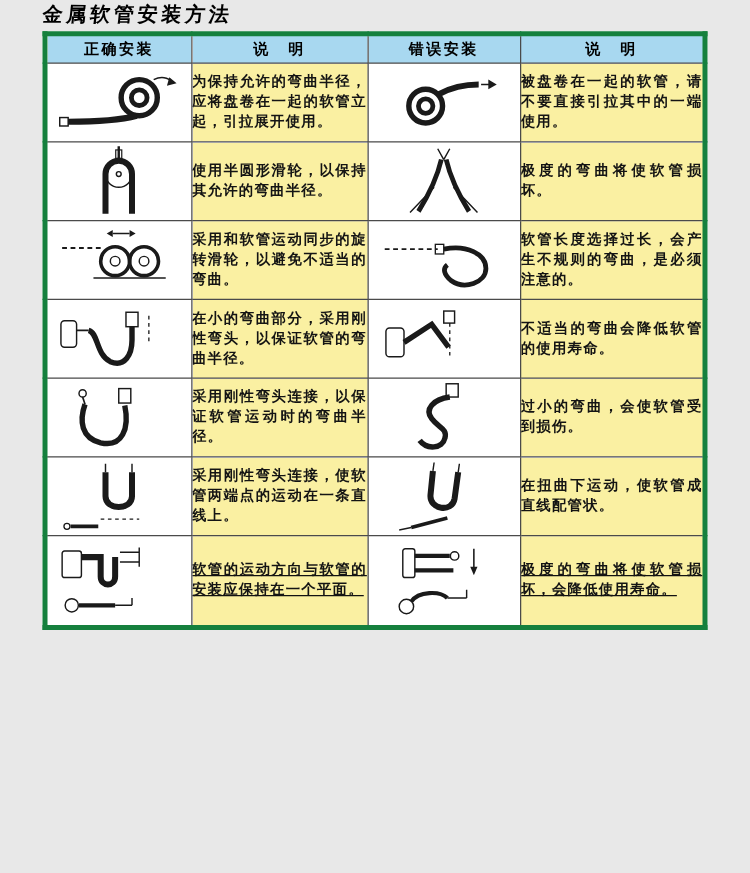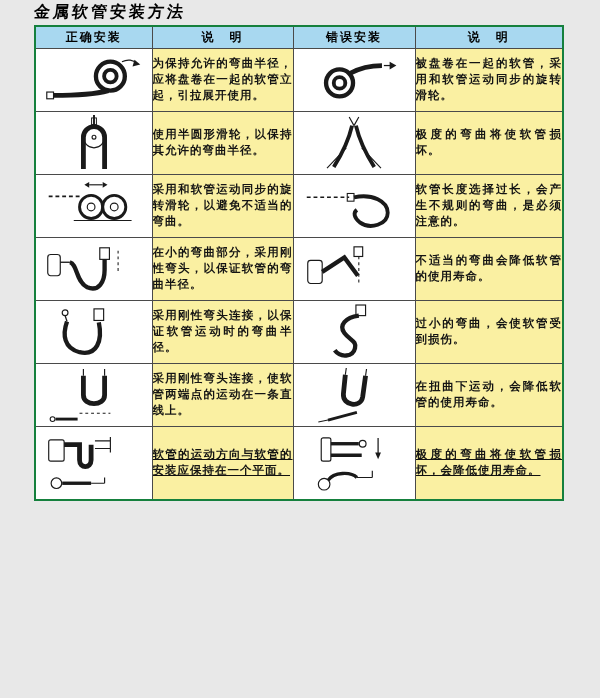--- a/index.html
+++ b/index.html
@@ -16,21 +16,21 @@
     letter-spacing:3px;
     transform:skewX(-6deg);
     color:#000;
   }
   table.install-table{
     position:absolute;left:34px;top:25px;
     width:528px;
     border-collapse:collapse;
     table-layout:fixed;
     background:#fff;
-    border:2px solid #15803d;
+    border:4px solid #15803d;
   }
   table.install-table th, table.install-table td{
     border:1px solid #4a4a4a;
     padding:0;
     overflow:hidden;
   }
   th.hdr{
     background:#a8d8f0;
     height:21px;
     font-size:12px;
@@ -96,21 +96,21 @@
       <td class="txt-cell">为保持允许的弯曲半径，应将盘卷在一起的软管立起，引拉展开使用。</td>
       <td class="img-cell">
         <svg class="art" width="106" height="60" viewBox="0 0 110 62" aria-label="hose-coil-pulled-directly-from-one-end">
           <circle class="s" cx="40" cy="34" r="14" stroke-width="4.5"></circle>
           <circle class="s" cx="40" cy="34" r="6" stroke-width="4"></circle>
           <path class="s" d="M51 24 C62 18 72 16 84 16" stroke-width="5"></path>
           <path class="s" d="M86 16 L93 16" stroke-width="1.3"></path>
             <polygon points="92,12 99,16 92,20" fill="#1a1a1a"></polygon>
         </svg>
       </td>
-      <td class="txt-cell">被盘卷在一起的软管，采用和软管运动同步的旋转滑轮。</td>
+      <td class="txt-cell">被盘卷在一起的软管，请不要直接引拉其中的一端使用。</td>
     </tr>
 
     <tr class="data-row">
       <td class="img-cell">
         <svg class="art" width="106" height="62" viewBox="0 0 110 62" aria-label="hose-over-semicircular-pulley">
           <path class="s" d="M55 2 L55 13" stroke-width="2"></path>
           <rect class="s" x="52.5" y="5" width="5" height="7" stroke-width="1"></rect>
           <circle class="s" cx="55" cy="25" r="11" stroke-width="1.2"></circle>
           <circle class="s" cx="55" cy="25" r="2" stroke-width="1.2"></circle>
           <path class="s" d="M44 58 L44 25 A11 11 0 0 1 66 25 L66 58" stroke-width="5"></path>
@@ -206,21 +206,21 @@
       </td>
       <td class="txt-cell">采用刚性弯头连接，使软管两端点的运动在一条直线上。</td>
       <td class="img-cell">
         <svg class="art" width="106" height="60" viewBox="0 0 110 62" aria-label="u-hose-moving-under-torsion">
           <path class="s" d="M47 3 L46 10 M68 4 L67 11" stroke-width="1.2"></path>
           <path class="s" d="M46 10 L44 30 C43 42 62 45 64 33 L67 11" stroke-width="5"></path>
           <path class="s" d="M28 57 L58 49" stroke-width="3"></path>
           <path class="s" d="M18 59 L28 57" stroke-width="1.2"></path>
         </svg>
       </td>
-      <td class="txt-cell">在扭曲下运动，会降低软管的使用寿命。</td>
+      <td class="txt-cell">在扭曲下运动，使软管成直线配管状。</td>
     </tr>
 
 
 
     <tr class="data-row last">
       <td class="img-cell">
         <svg class="art" width="106" height="64" viewBox="0 0 110 64" aria-label="hose-motion-kept-in-one-plane-trap">
           <rect class="s" x="8" y="8" width="16" height="22" rx="2" stroke-width="1.2"></rect>
           <path class="s" d="M24 13 L40 13 L40 29 C40 38 52 38 52 29 L52 13" stroke-width="5"></path>
           <path class="s" d="M56 9 L72 9 M56 17 L72 17 M72 5 L72 21" stroke-width="1.2"></path>

